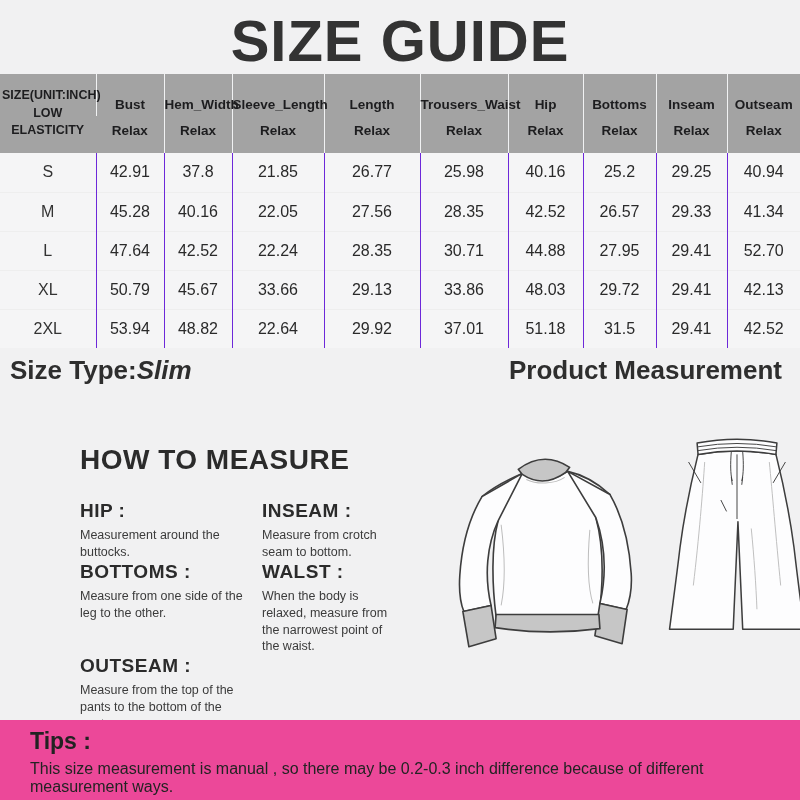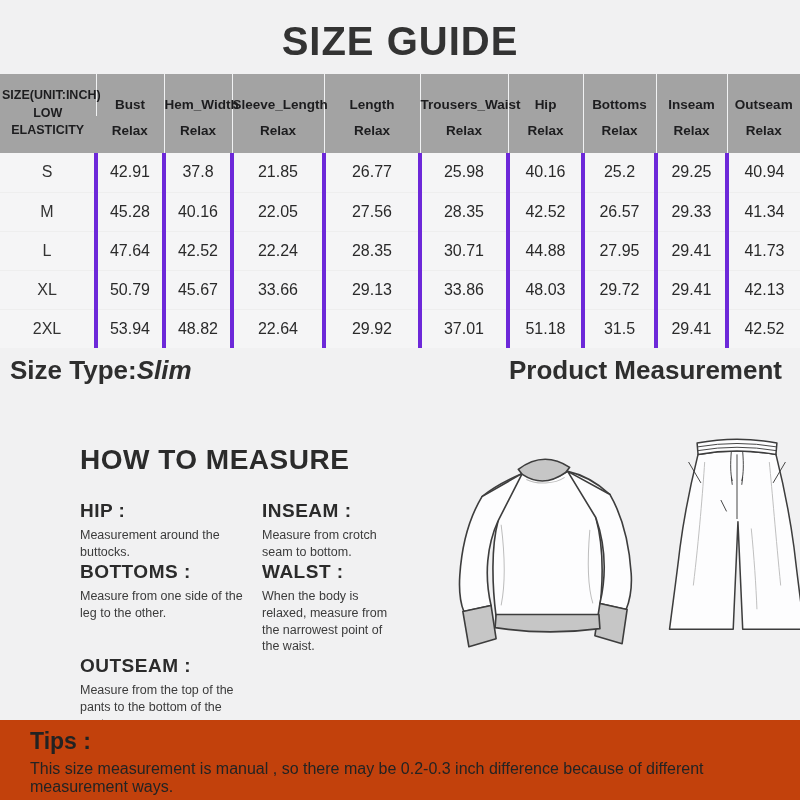--- a/index.html
+++ b/index.html
@@ -1,33 +1,33 @@
 <!DOCTYPE html>
 <html><head>
 <meta charset="utf-8">
 <style>
   * { margin:0; padding:0; box-sizing:border-box; }
   html,body { width:800px; height:800px; }
   body { font-family:"Liberation Sans", sans-serif; background:#f1f1f2; }
   .page { position:relative; width:800px; height:800px; overflow:hidden; background:#f1f1f2; }
 
   
-  .title { margin-top:12px; text-align:center; font-size:40px; line-height:58px;
+  .title { margin-top:12px; text-align:center; font-size:58px; line-height:58px;
            font-weight:800; letter-spacing:1px; color:#333; }
 
   
   table.size-table { width:800px; border-collapse:collapse; table-layout:fixed; margin-top:4px; }
   table.size-table thead th { background:#a3a3a3; font-weight:700; color:#1d1d1f; }
   .head-label th { height:42px; font-size:13.5px; vertical-align:middle; padding-top:18px; }
   .head-relax th { height:37px; font-size:13.5px; vertical-align:middle; padding-bottom:8px; }
   th.corner { font-size:12.5px; line-height:1.4; vertical-align:middle; padding:0 2px; }
   thead th + th { border-left:1px solid #f1f2f3; }
   tbody td { background:#f5f5f6; height:39px; text-align:center; vertical-align:middle;
              font-size:16px; color:#2a2a2a; }
-  tbody td + td { border-left:4px solid #6d28d9; }
+  tbody td + td { border-left:1px solid #6d28d9; }
   tbody tr + tr td { border-top:1px solid #eeeeee; }
   tbody td.size-cell { color:#333; }
 
   
   .type-row { display:flex; justify-content:space-between; align-items:center;
               height:44px; padding:0 18px 0 10px; }
   .size-type { font-size:26px; font-weight:700; color:#2e2e2e; }
   .size-type .slim { font-style:italic; }
   .product-measure { font-size:26px; font-weight:700; color:#2e2e2e; }
 
@@ -42,21 +42,21 @@
   .m-item.c2 .desc { max-width:238px; }
   .r1c1{grid-row:1;grid-column:1;} .r1c2{grid-row:1;grid-column:2;}
   .r2c1{grid-row:2;grid-column:1;} .r2c2{grid-row:2;grid-column:2;}
   .r3c1{grid-row:3;grid-column:1;}
 
   
   .illustration { flex:1; display:flex; align-items:flex-start; padding-left:46px; gap:12px; margin-top:-20px; }
   .illustration svg { display:block; }
 
   
-  .tips { position:absolute; left:0; right:0; bottom:0; height:80px; background:#c2410c;
+  .tips { position:absolute; left:0; right:0; bottom:0; height:80px; background:#ec4899;
           padding:8px 30px 0 30px; }
   .tips-title { font-size:23px; font-weight:800; color:#222; margin-bottom:5px; }
   .tips-text { font-size:16px; color:#232323; }
 </style>
 </head>
 <body>
 
 <div class="page">
 
   <div class="title">SIZE GUIDE</div>
@@ -130,21 +130,21 @@
       <tr>
         <td class="size-cell">L</td>
         <td>47.64</td>
         <td>42.52</td>
         <td>22.24</td>
         <td>28.35</td>
         <td>30.71</td>
         <td>44.88</td>
         <td>27.95</td>
         <td>29.41</td>
-        <td>41.73</td>
+        <td>52.70</td>
       </tr>
       <tr>
         <td class="size-cell">XL</td>
         <td>50.79</td>
         <td>45.67</td>
         <td>33.66</td>
         <td>29.13</td>
         <td>33.86</td>
         <td>48.03</td>
         <td>29.72</td>

